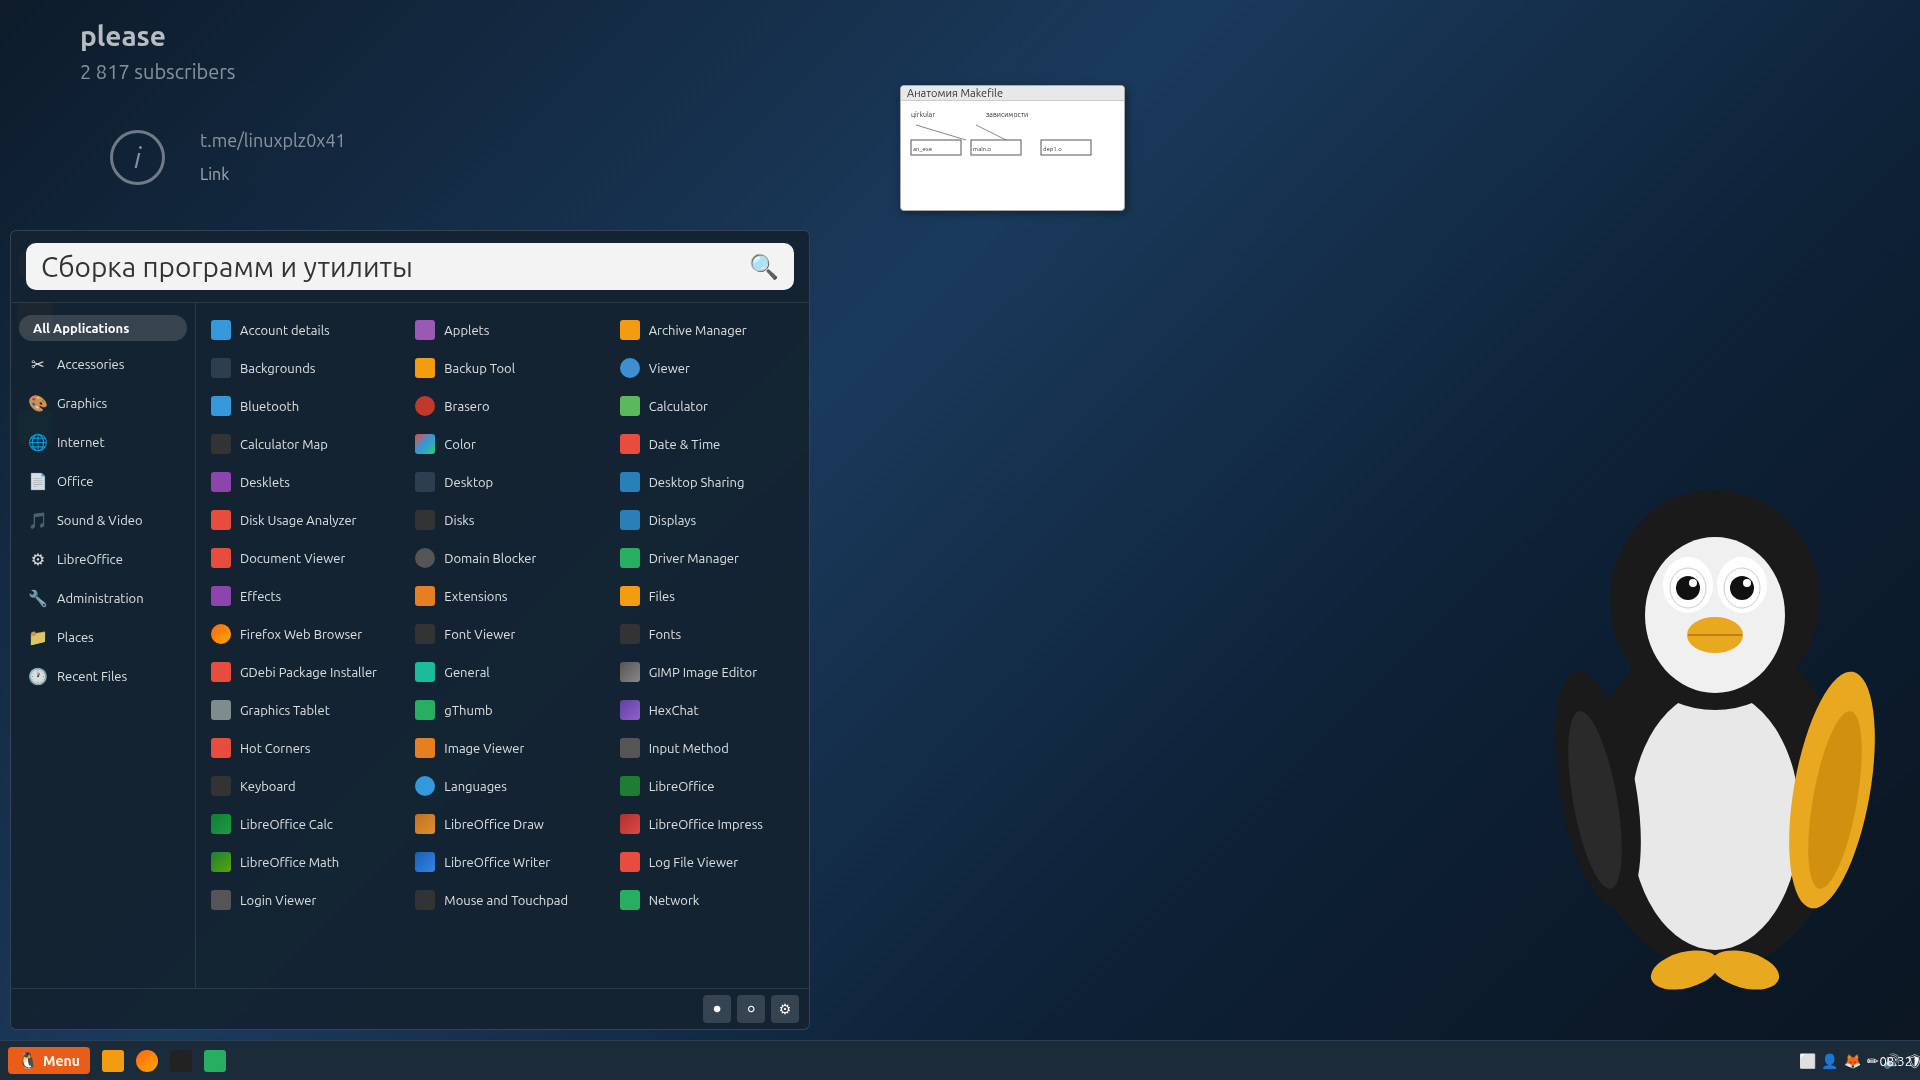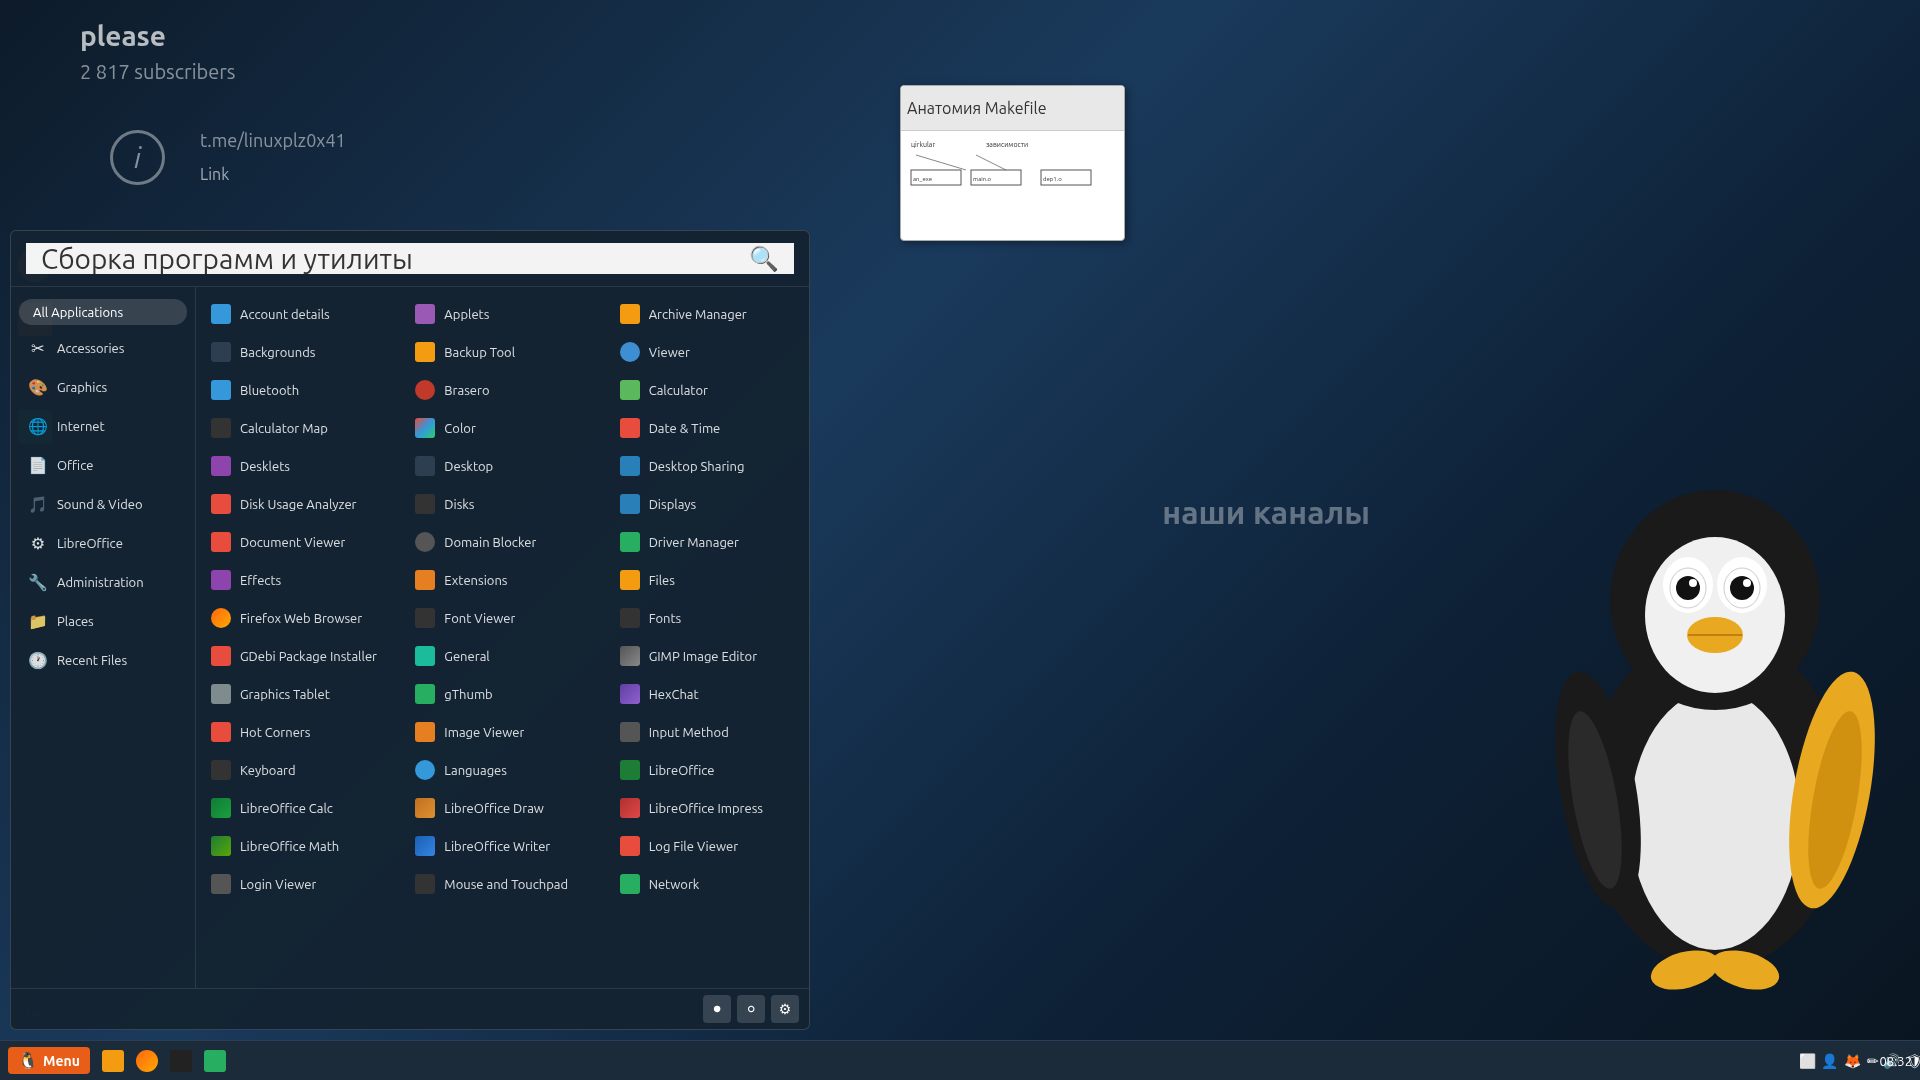--- a/index.html
+++ b/index.html
@@ -39,22 +39,22 @@
       width: 225px;
       background: #fff;
       border: 1px solid #aaa;
       border-radius: 4px;
       z-index: 2;
       overflow: hidden;
       box-shadow: 2px 2px 8px rgba(0,0,0,0.4);
     }
     .makefile-titlebar {
       background: #e8e8e8;
-      padding: 13px 6px;
-      font-size: 16px;
+      padding: 1px 6px;
+      font-size: 11px;
       color: #333;
       display: flex;
       justify-content: space-between;
       align-items: center;
       border-bottom: 1px solid #ccc;
     }
     .makefile-diagram {
       text-align: center;
       padding: 4px;
       font-size: 7px;
@@ -239,24 +239,24 @@
     
     .search-bar {
       padding: 12px 15px;
       display: flex;
       align-items: center;
       border-bottom: 1px solid rgba(255,255,255,0.1);
     }
     .search-input-wrapper {
       flex: 1;
       background: rgba(255,255,255,0.95);
-      border-radius: 0;
-      display: flex;
-      align-items: center;
-      padding: 0 15px;
+      border-radius: 10px;
+      display: flex;
+      align-items: center;
+      padding: 8px 15px;
     }
     .search-text {
       flex: 1;
       font-size: 28px;
       color: #333;
       font-weight: 400;
     }
     .search-icon-btn {
       font-size: 24px;
       color: #555;
@@ -285,21 +285,21 @@
       gap: 8px;
       cursor: pointer;
       color: rgba(255,255,255,0.85);
       font-size: 13px;
       border-radius: 4px;
       margin: 1px 4px;
     }
     .category-item.all-apps {
       background: rgba(200,200,200,0.2);
       color: #fff;
-      font-weight: 400;
+      font-weight: 700;
       margin: 4px 8px;
       border-radius: 20px;
       padding: 6px 14px;
     }
     .cat-icon {
       width: 22px;
       height: 22px;
       display: flex;
       align-items: center;
       justify-content: center;
@@ -434,21 +434,20 @@
 
 <div class="yt-overlay">
   <div class="yt-content">please</div>
   <div class="yt-subs">2 817 subscribers</div>
   <div class="info-circle">i</div>
   <div class="yt-link">t.me/linuxplz0x41</div>
   <div class="yt-channel">Link</div>
 </div>
 
 <div class="right-text">
-  <div>наши каналы</div>
 </div>
 
 <div class="tux-area">
   <svg viewBox="0 0 350 580" width="350" height="580" style="position:absolute;bottom:0;right:30px;">
 
     <ellipse cx="175" cy="340" rx="130" ry="170" fill="#1a1a1a"></ellipse>
 
     <ellipse cx="175" cy="360" rx="85" ry="130" fill="#e8e8e8"></ellipse>
 
     <ellipse cx="175" cy="140" rx="105" ry="110" fill="#1a1a1a"></ellipse>

